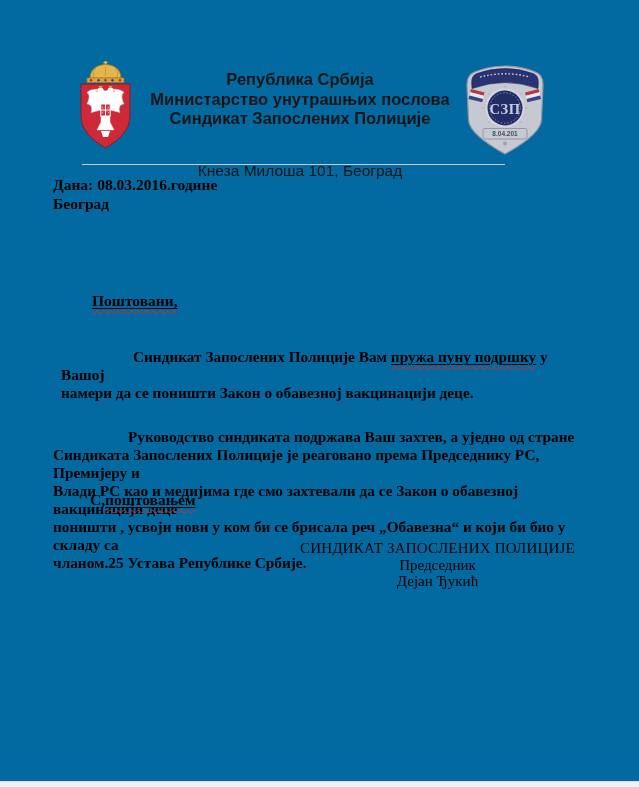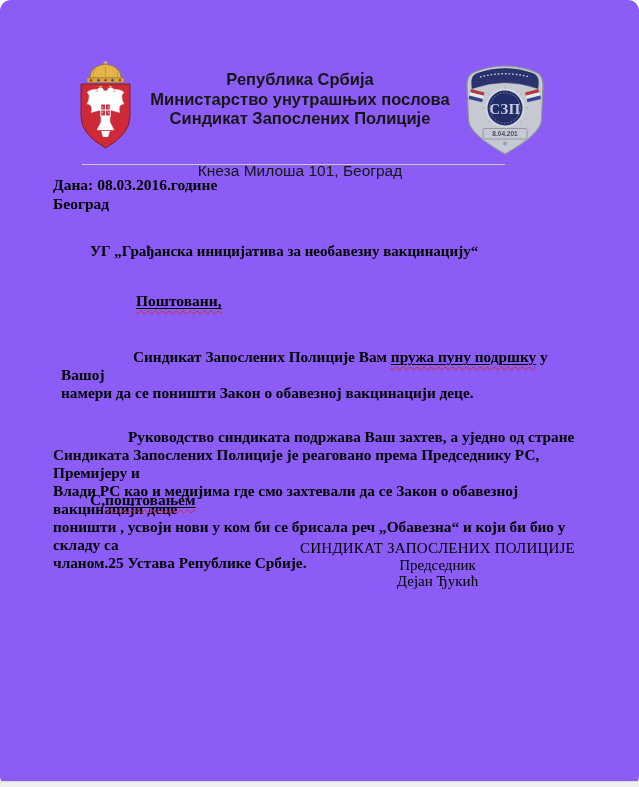--- a/index.html
+++ b/index.html
@@ -4,21 +4,21 @@
 <style>
   html, body { margin: 0; padding: 0; }
   body {
     width: 639px; height: 787px;
     background: #ffffff;
     font-family: "Liberation Serif", "DejaVu Serif", serif;
     color: #000;
     position: relative;
     overflow: hidden;
   }
-  .page { position: absolute; inset: 0; background: #8b5cf6; border-radius: 11px; }
+  .page { position: absolute; inset: 0; background: #0369a1; }
 
   
   .crest { position: absolute; left: 77px; top: 60px; width: 57px; height: 92px; }
   .badge { position: absolute; left: 460px; top: 62px; width: 90px; height: 97px; }
   .letterhead-text {
     position: absolute; left: 140px; top: 70px; width: 320px;
     text-align: center;
     font-family: "Liberation Sans", "DejaVu Sans", sans-serif;
     line-height: 19.5px; color: #161616;
   }
@@ -28,21 +28,21 @@
 
   
   .meta {
     position: absolute; left: 53px; top: 176px;
     font-weight: bold; font-size: 15.5px; line-height: 18.5px;
   }
   .recipient {
     position: absolute; left: 90px; top: 243px;
     font-weight: bold; font-size: 15px;
   }
-  .salutation { position: absolute; left: 92px; top: 292px; font-weight: bold; font-size: 15.5px; margin-left: 44px; }
+  .salutation { position: absolute; left: 92px; top: 292px; font-weight: bold; font-size: 15.5px; }
   .body-text {
     position: absolute; left: 53px; top: 322px; width: 540px;
     font-weight: bold; font-size: 15.3px; line-height: 18px;
     white-space: pre-line;
   }
   .par1 { text-indent: 72px; margin: 8px; }
   .par2 { text-indent: 75px; margin: 0; }
   .closing { position: absolute; left: 90px; top: 491px; font-weight: bold; font-size: 15.5px; }
 
   .u { text-decoration: underline; text-decoration-thickness: 1px; text-underline-offset: 2px; }
@@ -136,21 +136,20 @@
     </svg>
 
     <div class="rule"></div>
   </div>
 
   <div class="meta">
     <div>Дана: 08.03.2016.године</div>
     <div>Београд</div>
   </div>
 
-  <div class="recipient">УГ „Грађанска иницијатива за необавезну вакцинацију“</div>
 
   <div class="salutation">
     <span class="u"><span class="sq">Поштовани,</span></span>
   </div>
 
   <div class="body-text">
     <p class="par1"><span>Синдикат Запослених Полиције Вам </span><span class="u"><span class="sq">пружа пуну подршку</span></span><span> у Вашој
 намери да се поништи Закон о обавезној вакцинацији деце.</span></p>
     <p class="par2">Руководство синдиката подржава Ваш захтев, а уједно од стране
 Синдиката Запослених Полиције је реаговано према Председнику РС, Премијеру и

